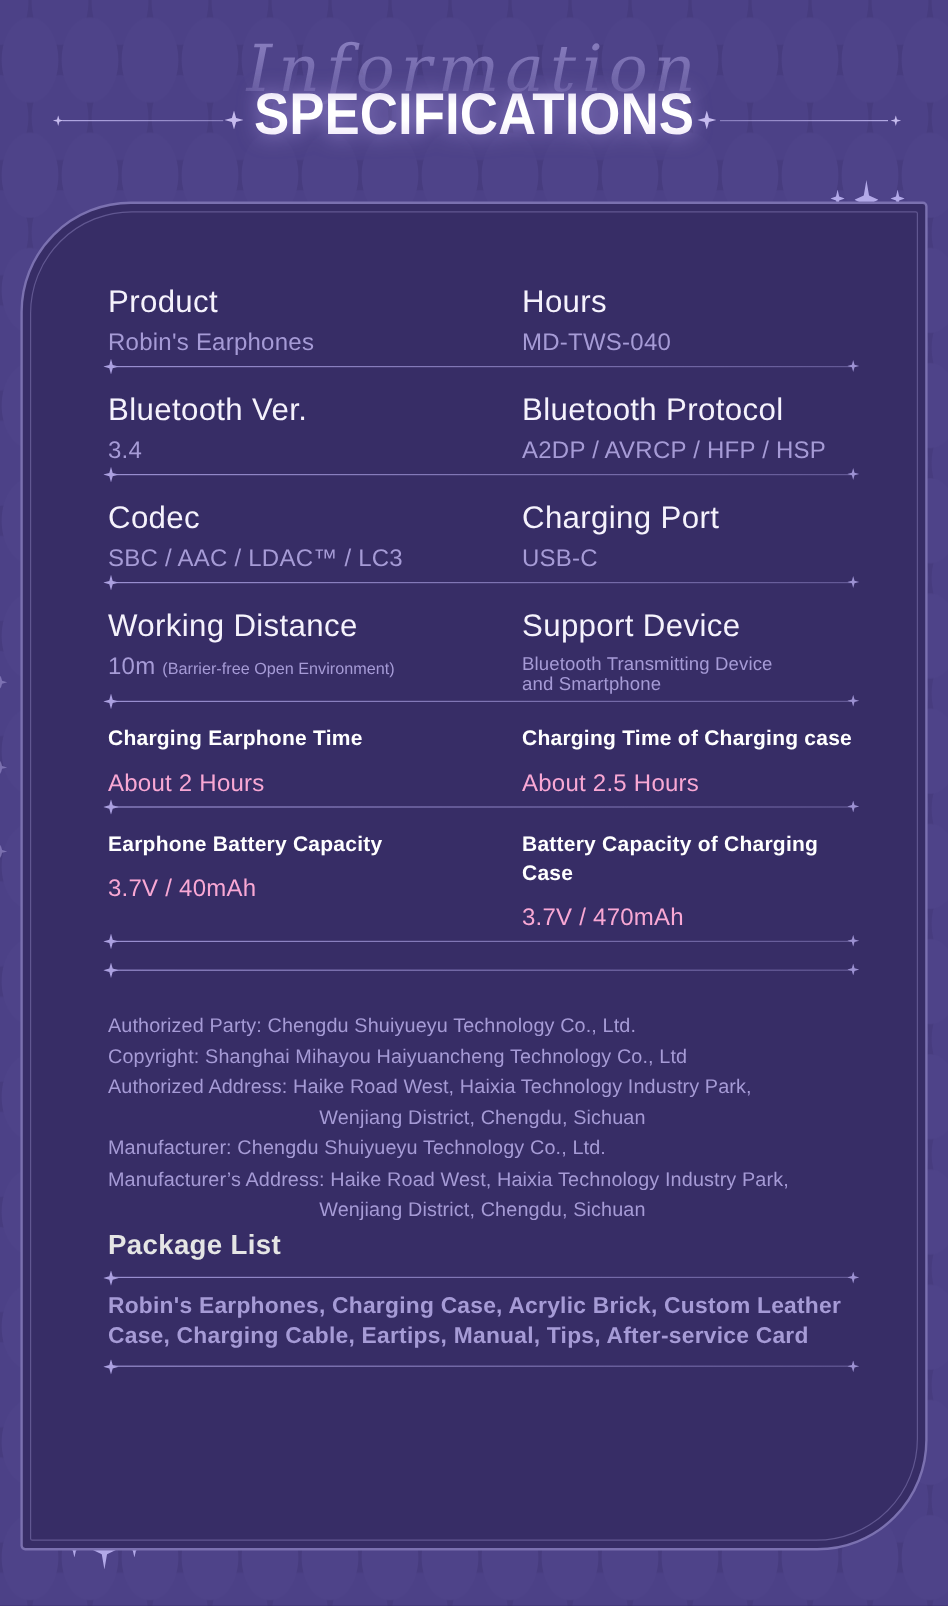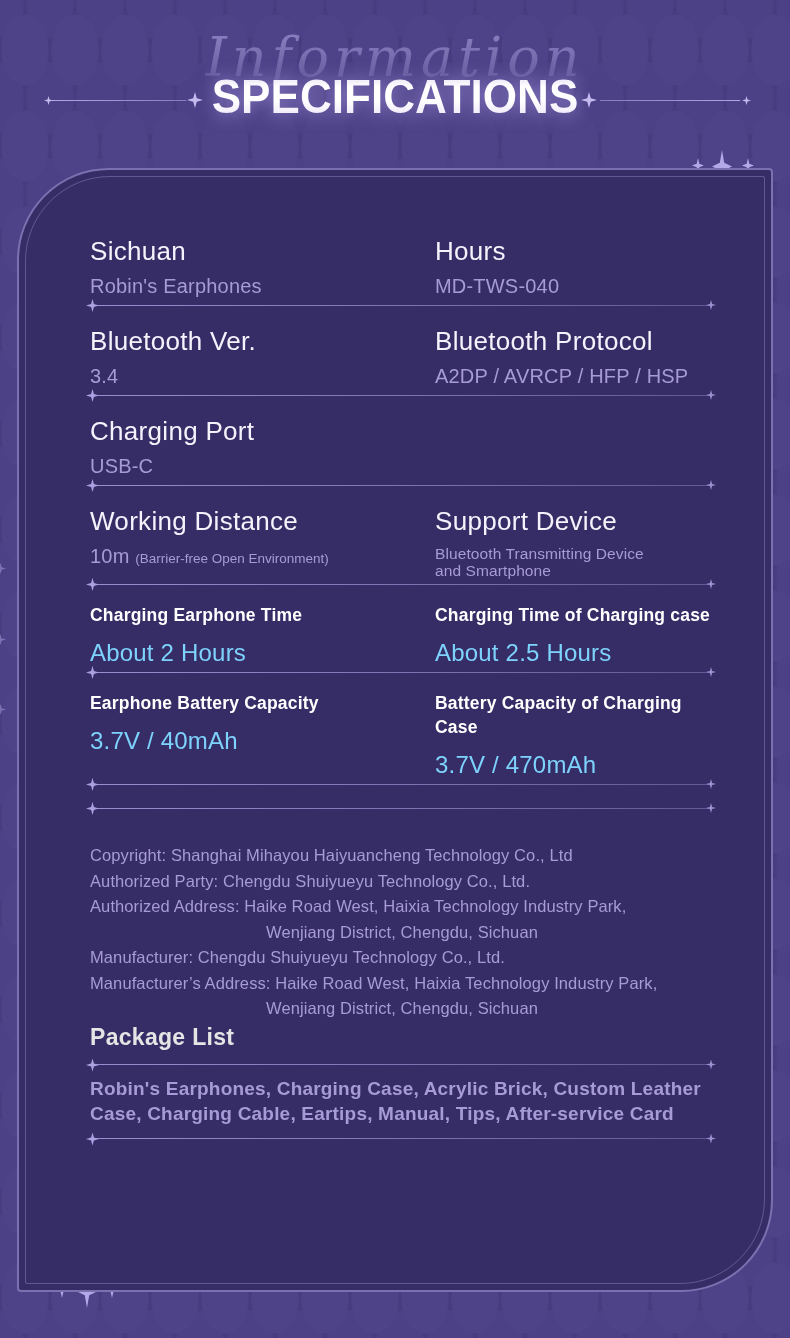--- a/index.html
+++ b/index.html
@@ -65,21 +65,21 @@
   
   .content{position:absolute;left:71px;top:64px;width:624px;z-index:3;}
   .spec-row{display:grid;grid-template-columns:345px 1fr;}
   .spec-row.large .spec-label{
     font-size:26px;font-weight:400;color:#f5f2fc;line-height:34px;letter-spacing:.3px;}
   .spec-row.large .spec-value{
     font-size:20px;color:#a69bd6;line-height:28px;margin-top:4px;letter-spacing:.2px;}
   .spec-row.small .spec-label{
     font-size:17.5px;font-weight:700;color:#ffffff;line-height:24px;letter-spacing:.2px;}
   .spec-row.small .spec-value{
-    font-size:24px;color:#7dd3fc;line-height:28px;margin-top:12px;letter-spacing:.2px;}
+    font-size:20px;color:#f9a8d4;line-height:28px;margin-top:12px;letter-spacing:.2px;}
   .value-note{font-size:13.5px;letter-spacing:0;}
   .value-lines{font-size:15.5px;color:#a69bd6;line-height:17px;margin-top:7px;letter-spacing:.1px;}
   .value-lines div{white-space:nowrap;}
   .divider{position:relative;height:10px;margin:0 0 14px 0;}
   .divider .line{
     position:absolute;left:5px;right:5px;top:4.5px;height:1px;
     background:linear-gradient(90deg,rgba(164,154,220,.9),rgba(164,154,220,.4));}
   .divider::before,.divider::after{
     content:"";position:absolute;background:#aba0e0;
     clip-path:polygon(50% 0%,61% 39%,100% 50%,61% 61%,50% 100%,39% 61%,0% 50%,39% 39%);}
@@ -111,21 +111,21 @@
   <h1 class="main-title" style="margin:0;">SPECIFICATIONS</h1>
 </div>
 
 <div class="card">
   <div class="card-inner"></div>
 
   <div class="content">
 
     <div class="spec-row large">
       <div>
-        <div class="spec-label">Sichuan</div>
+        <div class="spec-label">Product</div>
         <div class="spec-value">Robin's Earphones</div>
       </div>
       <div>
         <div class="spec-label">Hours</div>
         <div class="spec-value">MD-TWS-040</div>
       </div>
     </div>
     <div class="divider">
         <span class="line"></span>
       </div>
@@ -138,20 +138,24 @@
       <div>
         <div class="spec-label">Bluetooth Protocol</div>
         <div class="spec-value">A2DP / AVRCP / HFP / HSP</div>
       </div>
     </div>
     <div class="divider">
         <span class="line"></span>
       </div>
 
     <div class="spec-row large">
+      <div>
+        <div class="spec-label">Codec</div>
+        <div class="spec-value">SBC / AAC / LDAC™ / LC3</div>
+      </div>
       <div>
         <div class="spec-label">Charging Port</div>
         <div class="spec-value">USB-C</div>
       </div>
     </div>
     <div class="divider">
         <span class="line"></span>
       </div>
 
     <div class="spec-row large">
@@ -197,22 +201,22 @@
     </div>
     <div class="divider">
         <span class="line"></span>
       </div>
 
     <div class="divider">
         <span class="line"></span>
       </div>
 
     <div class="legal">
+      <div>Authorized Party: Chengdu Shuiyueyu Technology Co., Ltd.</div>
       <div>Copyright: Shanghai Mihayou Haiyuancheng Technology Co., Ltd</div>
-      <div>Authorized Party: Chengdu Shuiyueyu Technology Co., Ltd.</div>
       <div>Authorized Address: Haike Road West, Haixia Technology Industry Park,</div>
       <div class="center">Wenjiang District, Chengdu, Sichuan</div>
       <div>Manufacturer: Chengdu Shuiyueyu Technology Co., Ltd.</div>
       <div>Manufacturer’s Address: Haike Road West, Haixia Technology Industry Park,</div>
       <div class="center">Wenjiang District, Chengdu, Sichuan</div>
     </div>
 
     <div class="pkg-title">Package List</div>
     <div class="divider tight">
         <span class="line"></span>

